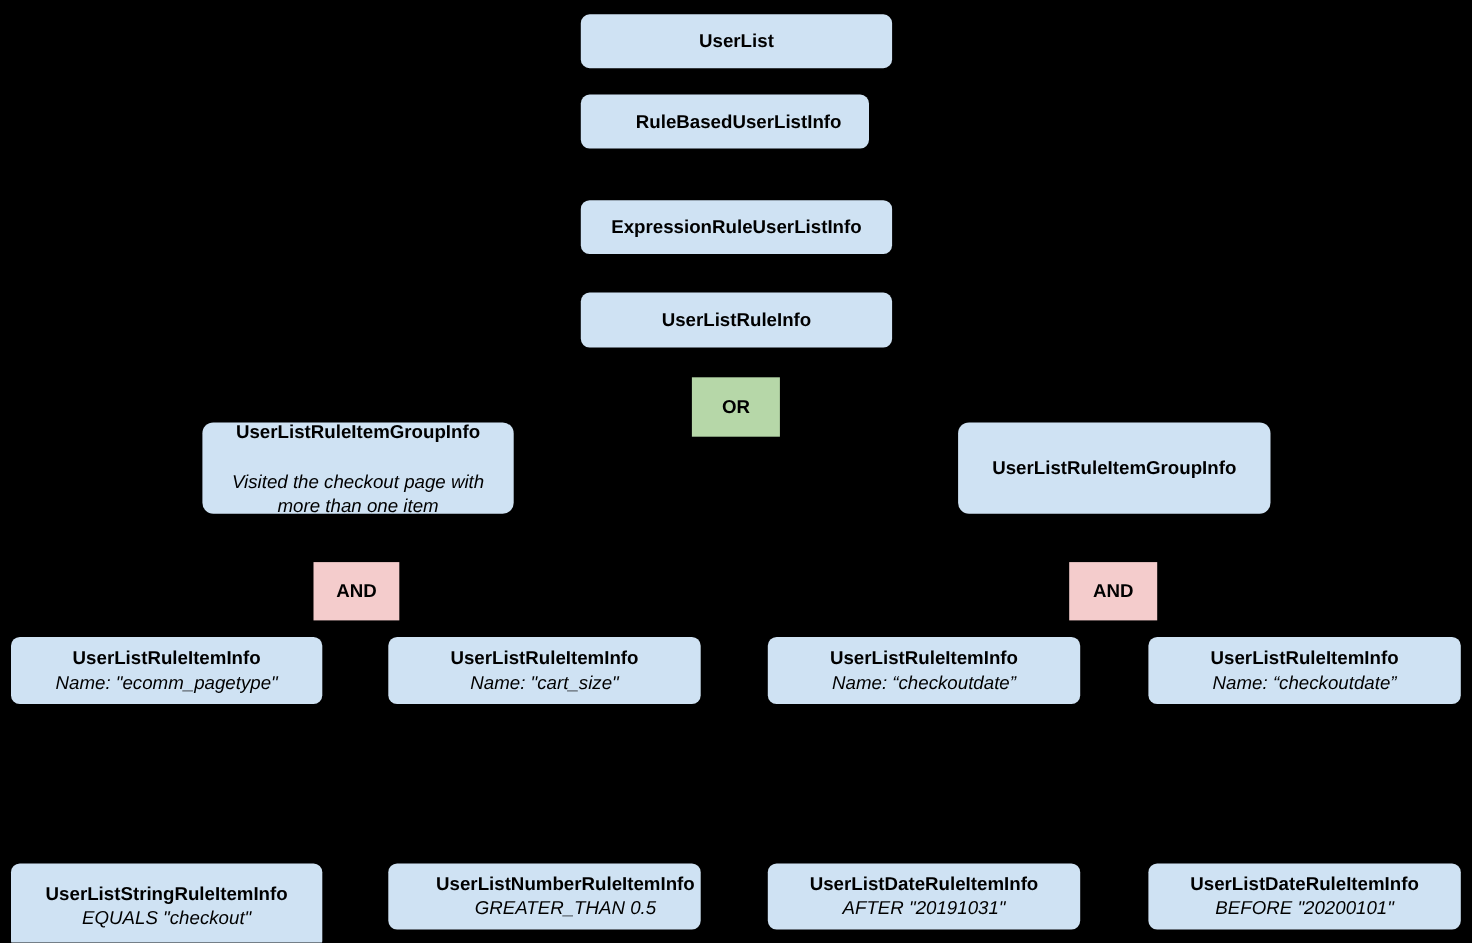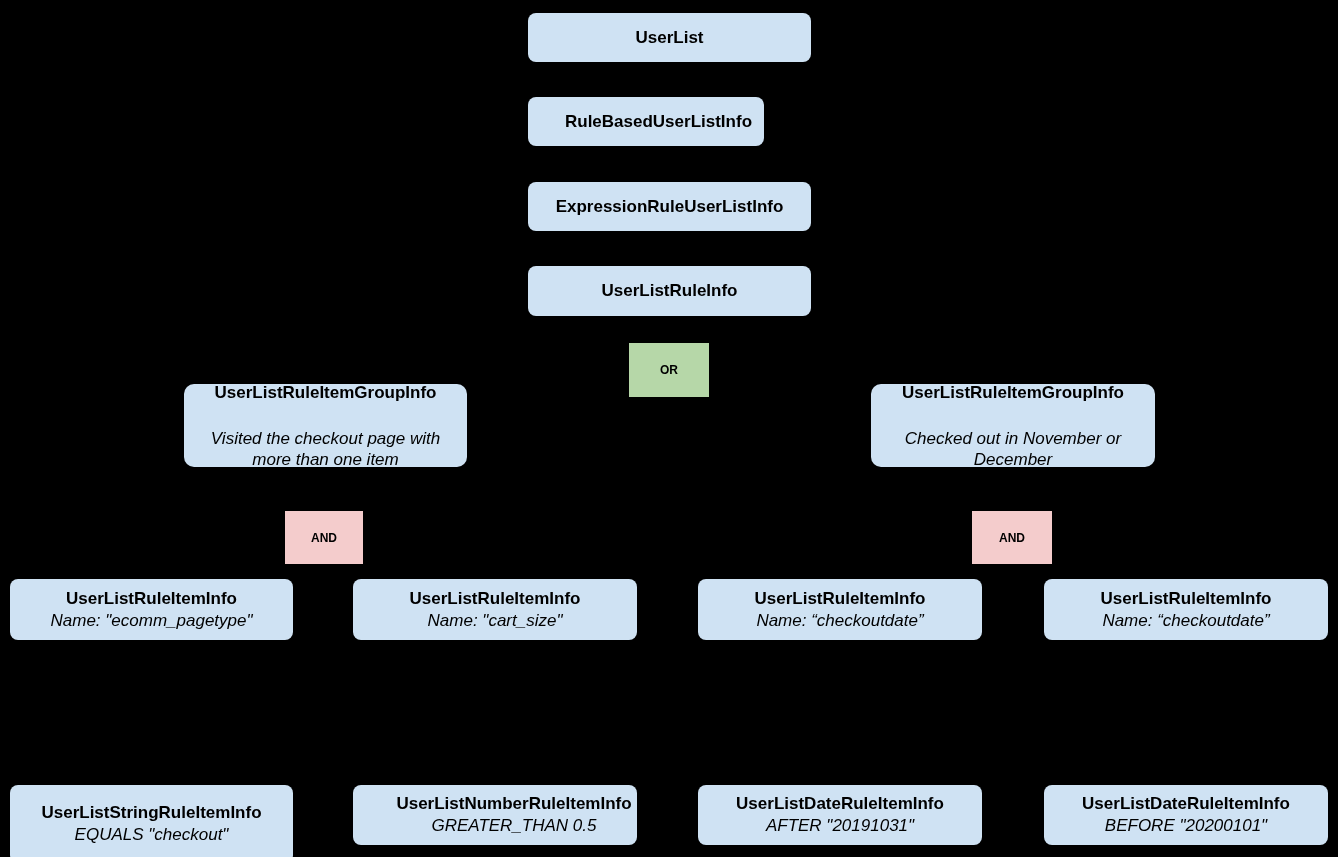--- a/index.html
+++ b/index.html
@@ -47,21 +47,21 @@
     line-height: 21px;
     white-space: normal;
     margin-top: 24px;
   }
   .op {
     position: absolute;
     display: flex;
     align-items: center;
     justify-content: center;
     font-weight: bold;
-    font-size: 12px;
+    font-size: 17px;
     text-align: center;
   }
   .op.or  { background: var(--or-fill, #b6d7a8); }
   .op.and { background: var(--and-fill, #f4cccc); }
   .arrowhead {
     position: absolute;
     background: #000000;
   }
   .arrowhead.left-notch {
     clip-path: polygon(0 0, 62% 30%, 100% 100%, 52% 100%, 0 35%);
@@ -71,21 +71,21 @@
   }
 </style>
 </head>
 <body>
 
 <div class="canvas">
 
   <div class="node" style="left:528px; top:13px; width:283px; height:49px;text-align:center;">
     <div class="node-title">UserList</div>
   </div>
-  <div class="node" style="left:528px; top:97px; width:236px; height:49px;padding-left:35px;">
+  <div class="node" style="left:528px; top:86px; width:262px; height:49px;padding-left:35px;">
     <div class="node-title">RuleBasedUserListInfo</div>
   </div>
   <div class="node" style="left:528px; top:182px; width:283px; height:49px;">
     <div class="node-title">ExpressionRuleUserListInfo</div>
   </div>
   <div class="node" style="left:528px; top:266px; width:283px; height:50px;">
     <div class="node-title">UserListRuleInfo</div>
   </div>
 
   <div class="op or" style="left:629px; top:343px; width:80px; height:54px;">
@@ -94,21 +94,20 @@
 
   <div class="arrowhead left-notch" style="left:299px; top:377px; width:49px; height:13px;"></div>
   <div class="arrowhead right-notch" style="left:973px; top:376px; width:42px; height:12px;"></div>
 
   <div class="node group" style="left:184px; top:384px; width:283px; height:83px;">
     <div class="node-title">UserListRuleItemGroupInfo</div>
     <div class="group-desc">Visited the checkout page with more than one item</div>
   </div>
   <div class="node group" style="left:871px; top:384px; width:284px; height:83px;">
     <div class="node-title">UserListRuleItemGroupInfo</div>
-    <div class="group-desc">Checked out in November or December</div>
   </div>
 
   <div class="op and" style="left:285px; top:511px; width:78px; height:53px;">
     <span>AND</span>
   </div>
   <div class="op and" style="left:972px; top:511px; width:80px; height:53px;">
     <span>AND</span>
   </div>
 
   <div class="node" style="left:10px; top:579px; width:283px; height:61px;">

